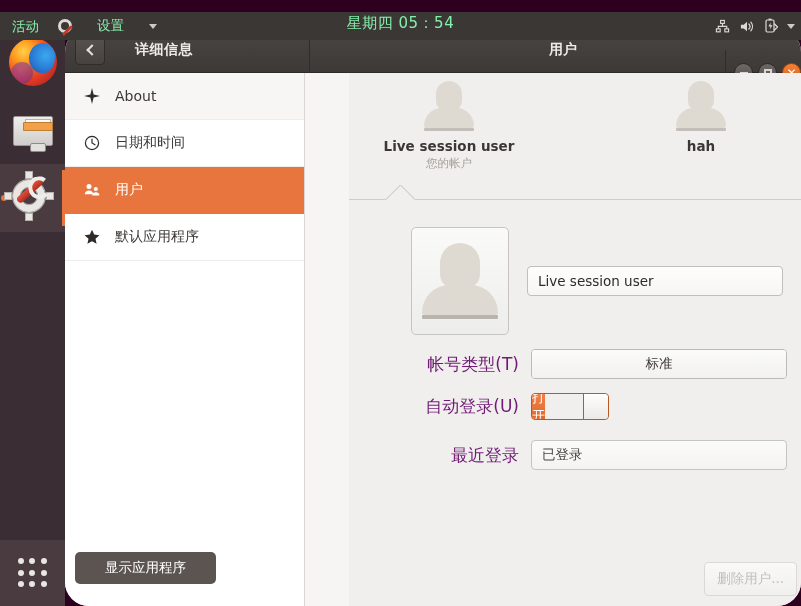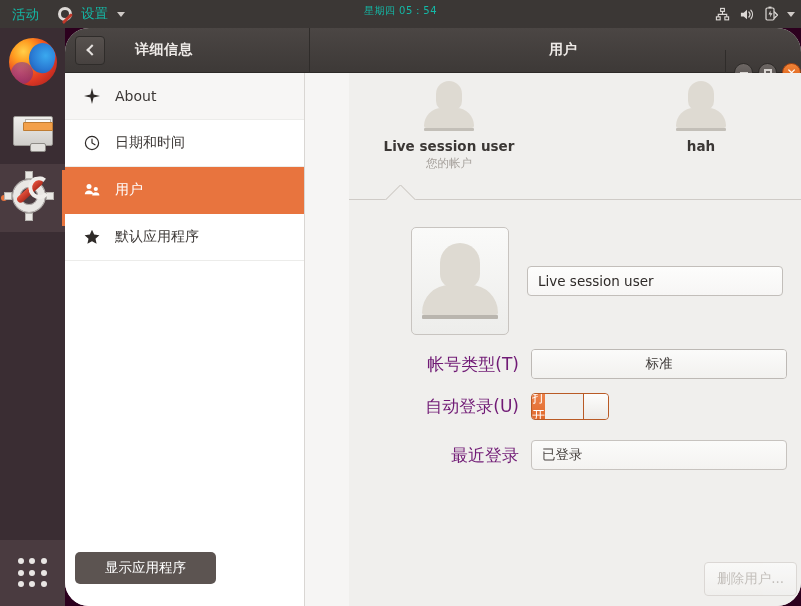--- a/index.html
+++ b/index.html
@@ -6,38 +6,38 @@
   html, body {
     width: 801px; height: 606px;
     overflow: hidden;
     font-family: "DejaVu Sans", "Liberation Sans", sans-serif;
     background: #2c001e;
   }
   #root { position: relative; width: 801px; height: 606px; }
 
   
   .topbar {
-    position: absolute; left: 0; top: 0; width: 801px; height: 28px;
+    position: absolute; left: 0; top: 12px; width: 801px; height: 28px;
     background: #3b3735;
     display: flex; align-items: center;
-    color: #14b8a6; font-size: 13.5px;
+    color: #86efac; font-size: 13.5px;
     z-index: 50;
   }
   .tb-activities { padding: 0 11px 0 12px; line-height: 28px; cursor: pointer; }
-  .tb-app { display: flex; align-items: center; gap: 6px; padding: 0 8px; cursor: pointer; }
+  .tb-app { display: flex; align-items: center; gap: 22px; padding: 0 8px; cursor: pointer; }
   .tb-app-label { font-size: 13.5px; }
   .tb-caret {
     width: 0; height: 0; margin-left: 3px;
     border-left: 4.5px solid transparent; border-right: 4.5px solid transparent;
     border-top: 5px solid #cfcac7;
   }
   .tb-clock {
     position: absolute; left: 0; right: 0; top: 0; height: 22px;
     display: flex; align-items: center; justify-content: center;
-    font-size: 10px; letter-spacing: .5px; pointer-events: none; text-align: right;
+    font-size: 15px; letter-spacing: .5px; pointer-events: none; text-align: right;
   }
   .tb-clock span { pointer-events: auto; cursor: pointer; }
   .tb-right {
     position: absolute; right: 6px; top: 0; height: 28px;
     display: flex; align-items: center; gap: 9px;
   }
   .tb-right .tbi { cursor: pointer; display: flex; align-items: center; }
 
   
   .mini-settings { position: relative; width: 17px; height: 17px; }

